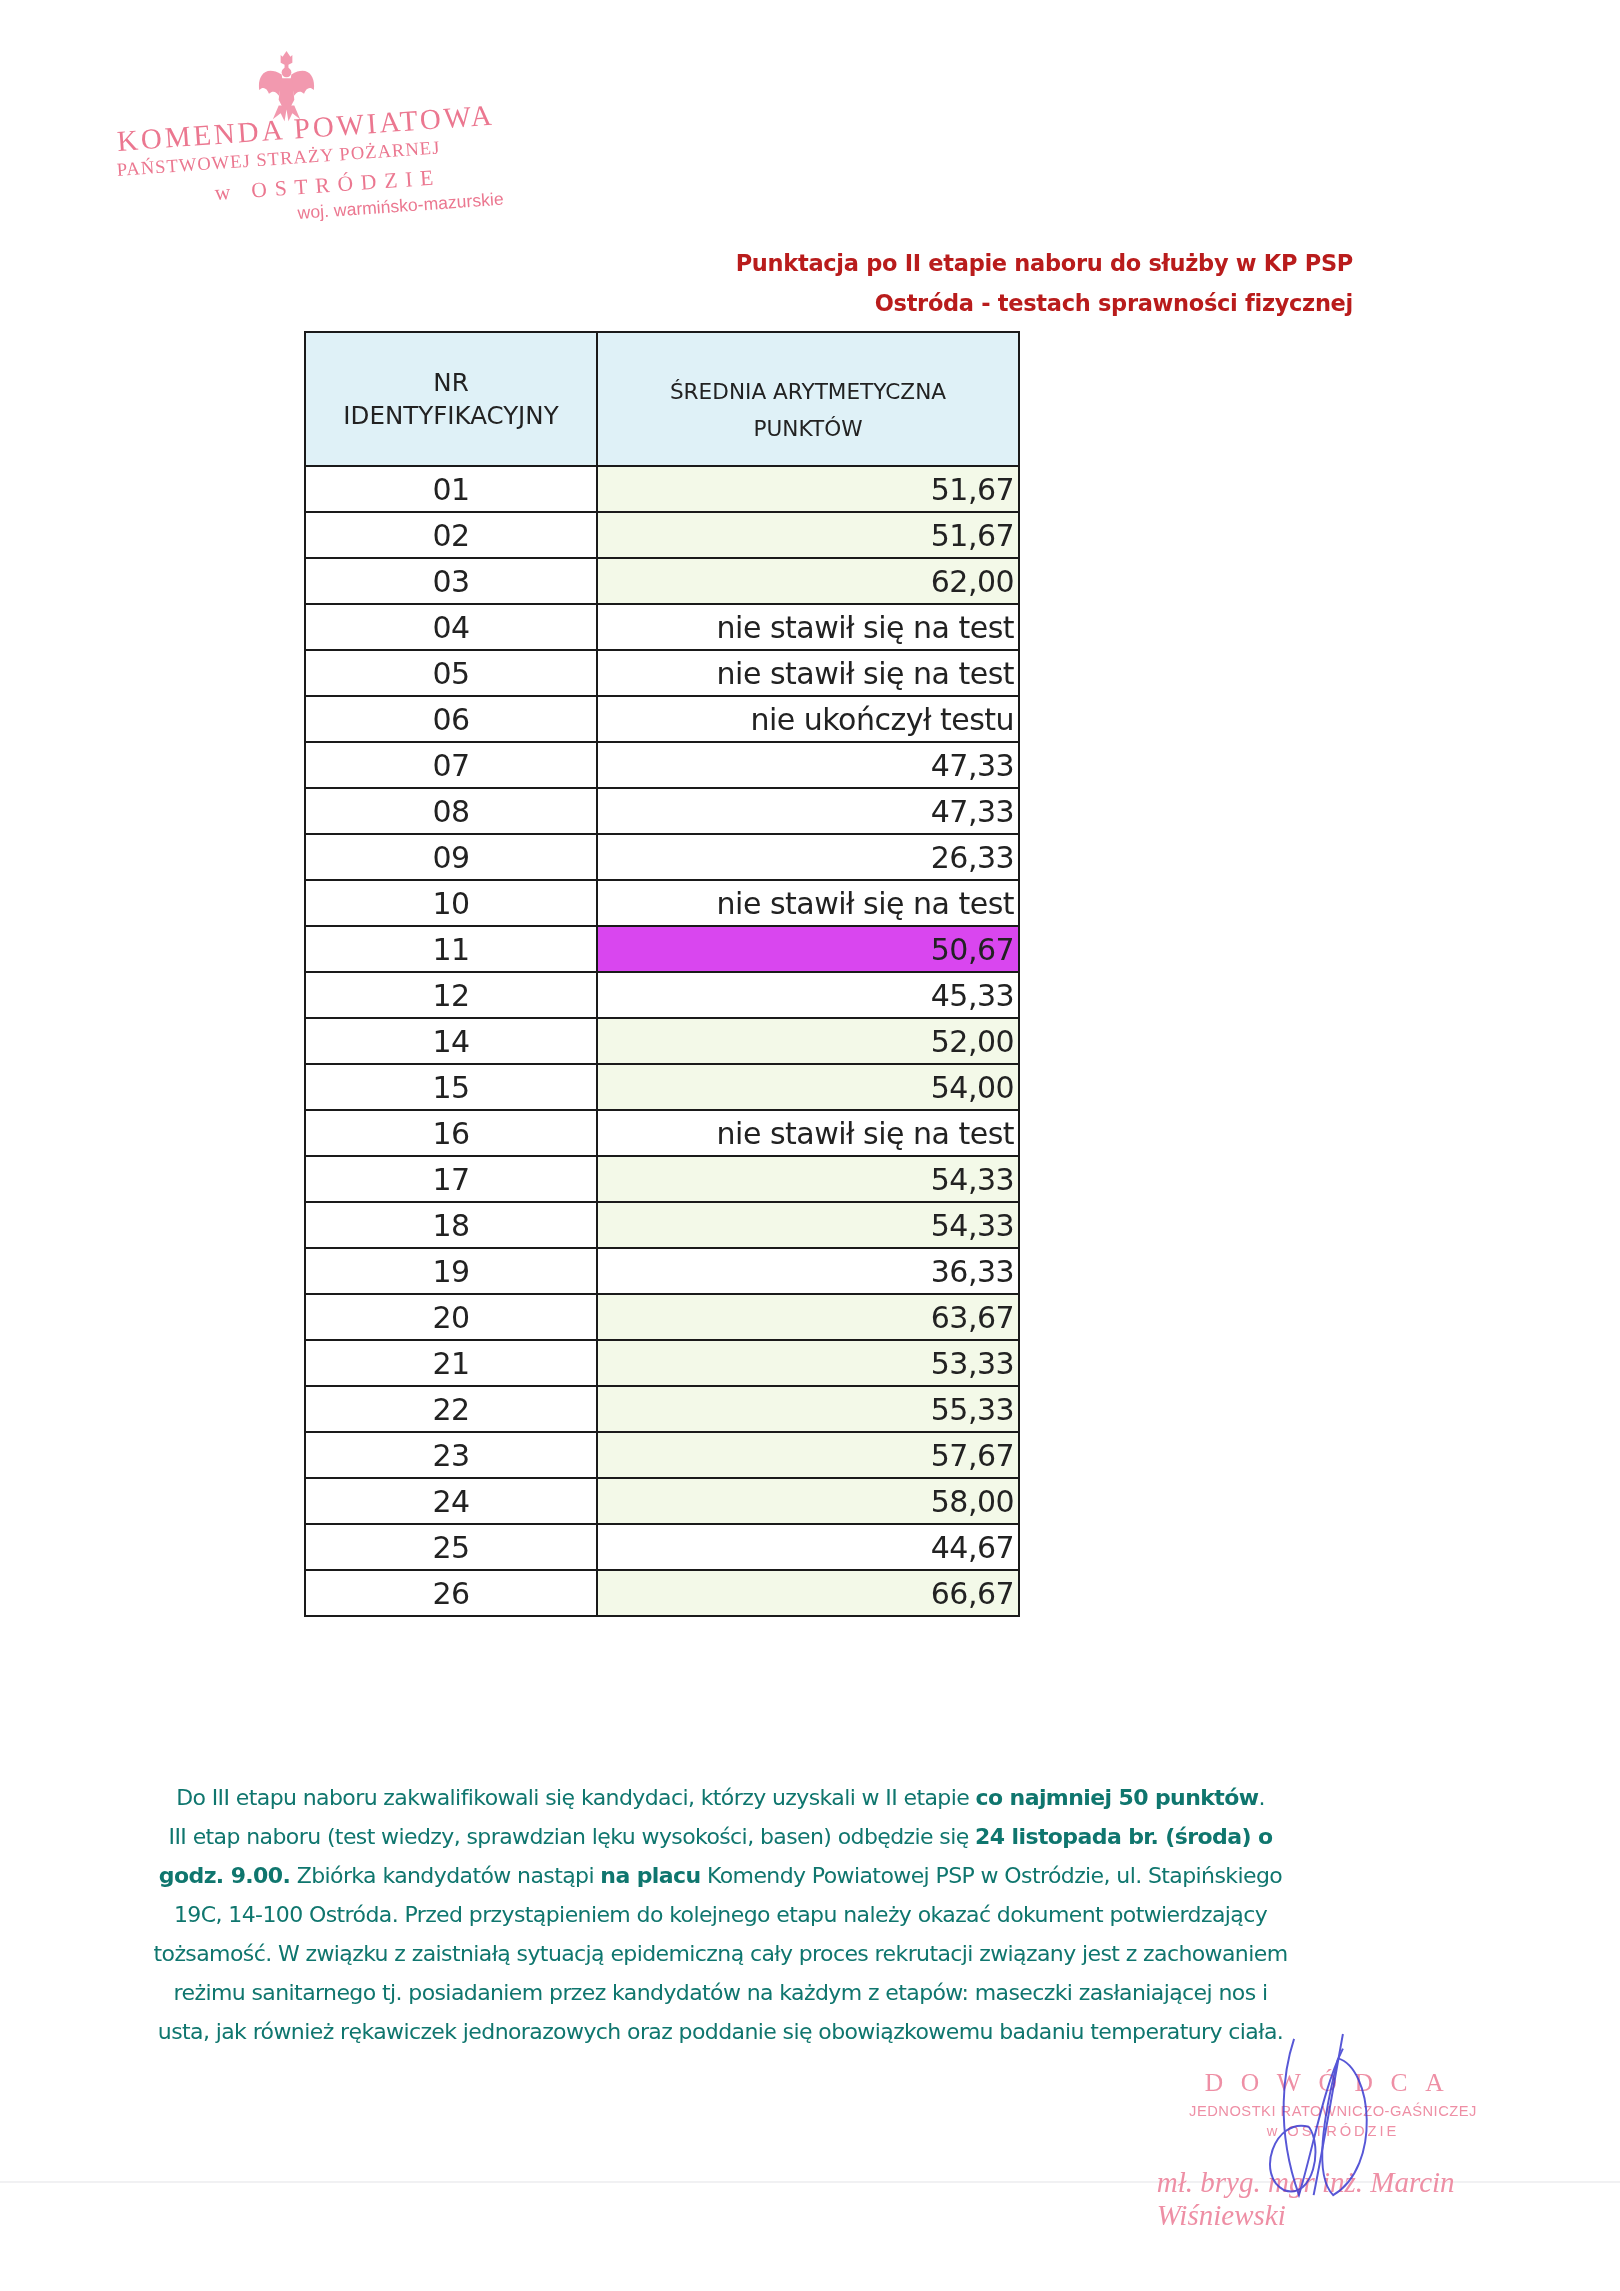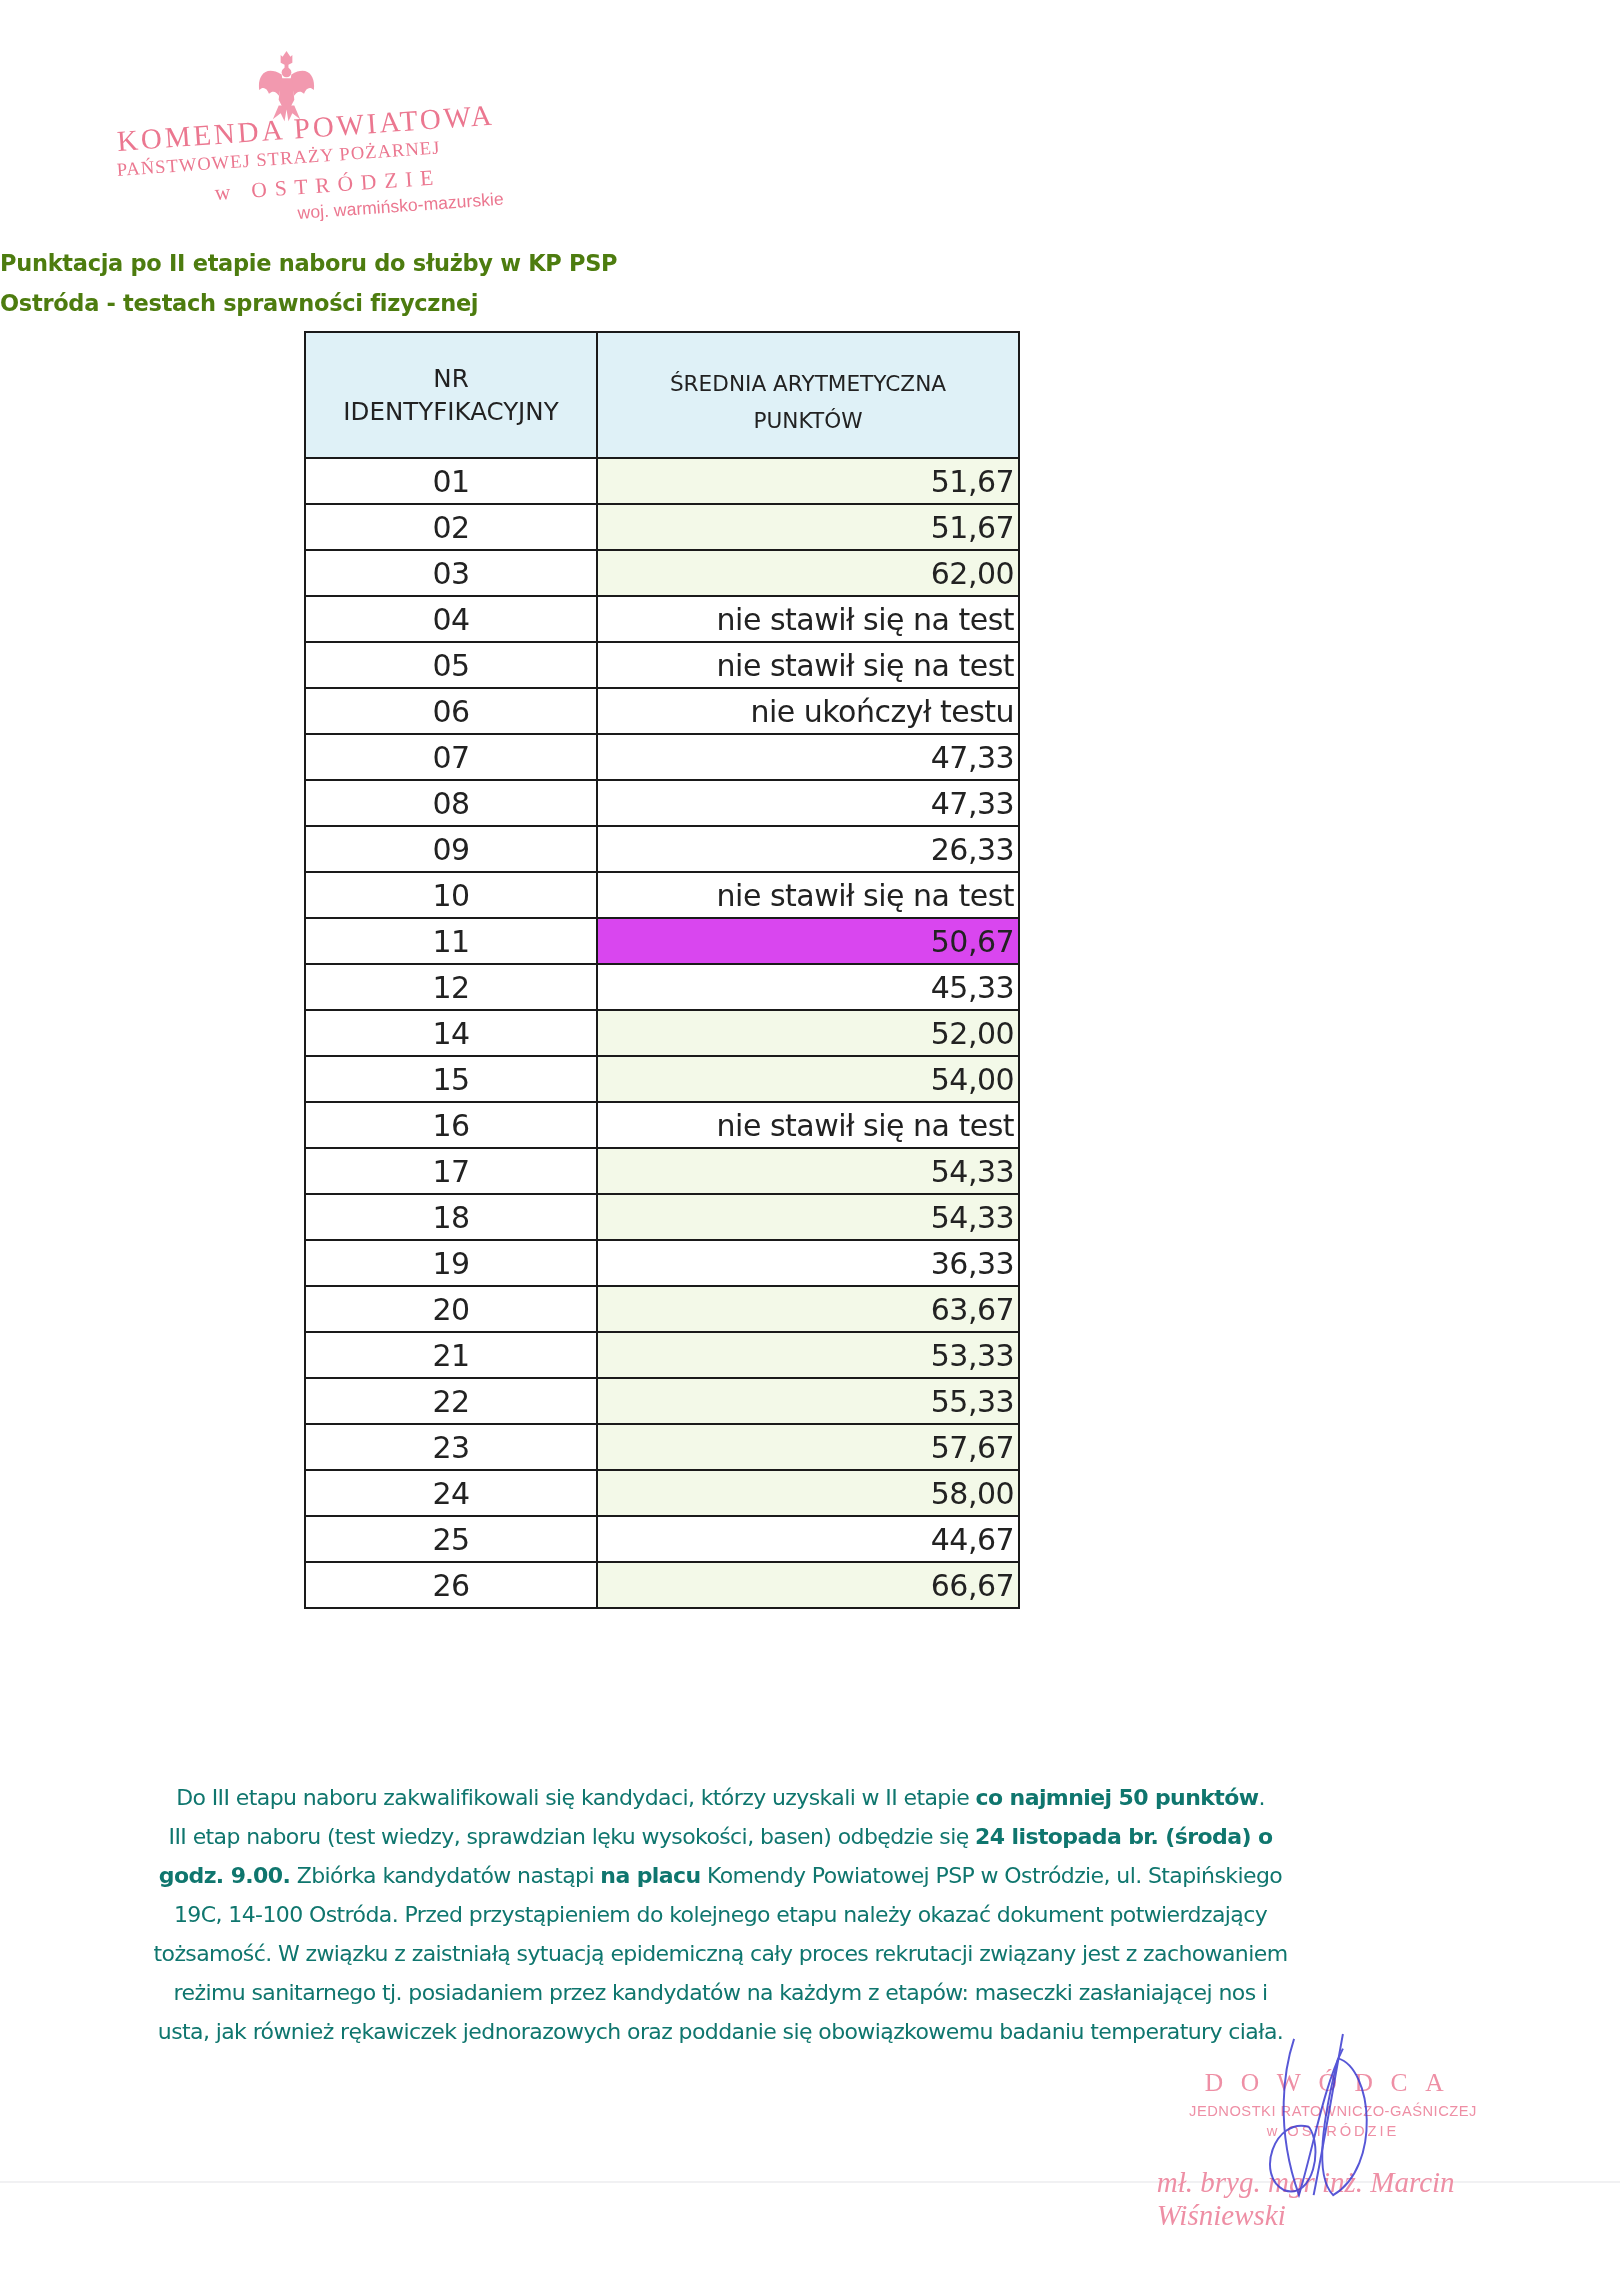--- a/index.html
+++ b/index.html
@@ -71,25 +71,25 @@
       font-size: 17.6px;
       transform: rotate(-4deg);
       transform-origin: left top;
       white-space: nowrap;
     }
     
     .doc-title {
       position: absolute;
       left: 0;
       width: 1353px;
-      text-align: left;
+      text-align: right;
       font-weight: bold;
       font-size: 22.5px;
       font-family: "DejaVu Sans", sans-serif;
-      color: #4d7c0f;
+      color: #b91c1c;
       letter-spacing: -0.3px;
     }
     .doc-title.l1 { top: 250px; }
     .doc-title.l2 { top: 290px; }
     
     .score-table {
       position: absolute;
       left: 304px;
       top: 331px;
       width: 716px;
@@ -107,21 +107,21 @@
       color: #222;
     }
     .score-table th.col-id {
       width: 290px;
       font-size: 24.5px;
       line-height: 33px;
     }
     .score-table th.col-score {
       font-size: 21.6px;
       line-height: 37px;
-      padding-top: 14px;
+      padding-top: 22px;
     }
     .score-table td {
       height: 44px;
       font-size: 30px;
       color: #222;
       line-height: 43px;
     }
     .score-table td.id {
       text-align: center;
       background: #ffffff;

